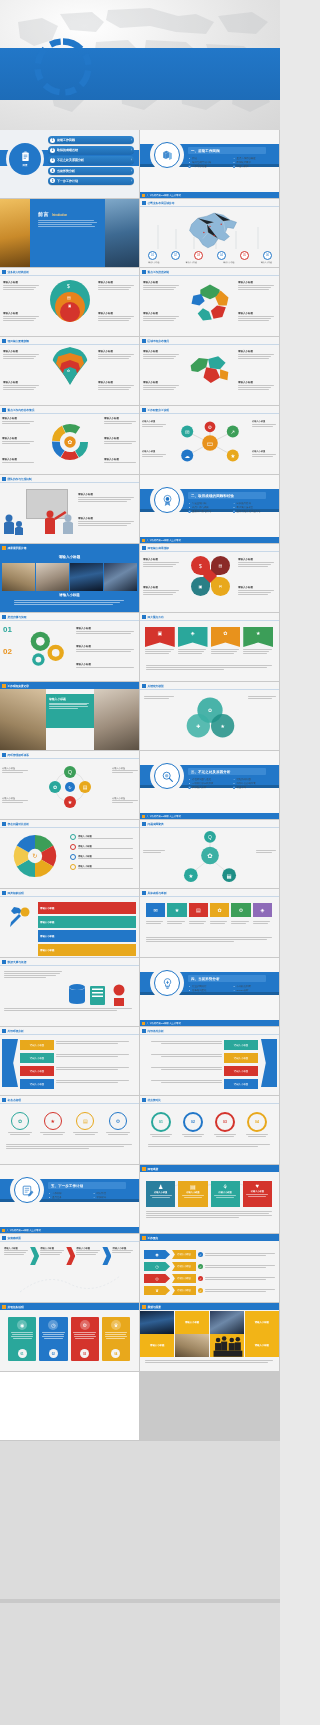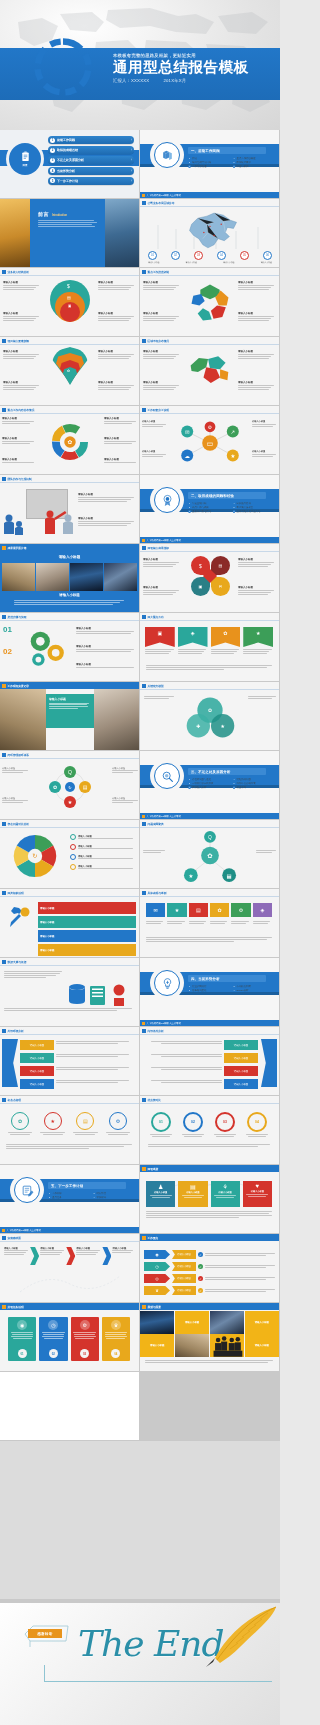--- a/index.html
+++ b/index.html
@@ -223,27 +223,20 @@
         <path d="M88.6 28.4 A44 44 0 0 1 93.8 46"></path>
         <path d="M93.2 56 A44 44 0 0 1 81.1 81.1"></path>
         <path d="M71.6 88.6 A44 44 0 0 1 54 93.8"></path>
         <path d="M44 93.2 A44 44 0 0 1 18.9 81.1"></path>
         <path d="M11.4 71.6 A44 44 0 0 1 6.2 54"></path>
         <path d="M6.8 44 A44 44 0 0 1 18.9 18.9"></path>
         <path d="M28.4 11.4 A44 44 0 0 1 46 6.2"></path>
       </g>
     </svg>
 
-    <div class="hero-text">
-      <div class="hero-sub">本模板有完整的思路及框架，更贴近实用</div>
-      <div class="hero-title">通用型总结报告模板</div>
-      <div class="hero-meta">
-        <span>汇报人：XXXXXX</span><span class="gap"></span><span>201X年X月</span>
-      </div>
-    </div>
   </div>
 
   <div class="grid">
 
     <div class="slide toc">
       <div class="toc-band"></div>
       <div class="toc-arc"></div>
       <div class="toc-circle">
         <svg width="11" height="11" viewBox="0 0 24 24">
           <rect x="5" y="3" width="14" height="19" rx="2" fill="#fff"></rect>
@@ -1622,34 +1615,14 @@
         <div class="tl" style="width:100%"></div>
           <div class="tl" style="width:96%"></div>
       </div>
     </div>
 
     <div class="slide" style="background:#ffffff"></div>
 
   </div>
 
   <div class="divider-strip"></div>
-  <div class="theend">
-    <div class="end-tagwrap">
-      <svg viewBox="0 0 46 22" width="46" height="22" style="position:absolute;left:0;top:0">
-        <path d="M1 9 L9 1 L44 1 L42 16 L6 16 Z" fill="none" stroke="#9ec8d4" stroke-width=".8"></path>
-        <path d="M6 16 L6 30" stroke="#9ec8d4" stroke-width=".8"></path>
-      </svg>
-      <div class="end-tag">感谢聆听</div>
-    </div>
-    <div class="end-vrule"></div>
-    <div class="end-rule"></div>
-    <div class="end-script">The End</div>
-    <svg class="end-quill" viewBox="0 0 76 62">
-      <path d="M74 2 C58 6 40 18 26 34 C20 41 16 47 13 53 L18 58 C24 54 31 49 38 42 C54 26 70 14 74 2 Z" fill="#efb52c"></path>
-      <path d="M74 2 C60 8 44 20 30 36 C24 43 19 49 15 55" stroke="#d89c14" stroke-width="1" fill="none"></path>
-      <g stroke="#d89c14" stroke-width=".7" opacity=".8">
-        <path d="M66 8 L58 14 M60 14 L52 20 M54 20 L46 26 M48 26 L40 32 M42 32 L34 38 M36 38 L28 44"></path>
-      </g>
-      <path d="M13 53 L4 62 L11 57 Z" fill="#2b2b2b"></path>
-    </svg>
-  </div>
 
 </div>
 
 </body></html>

